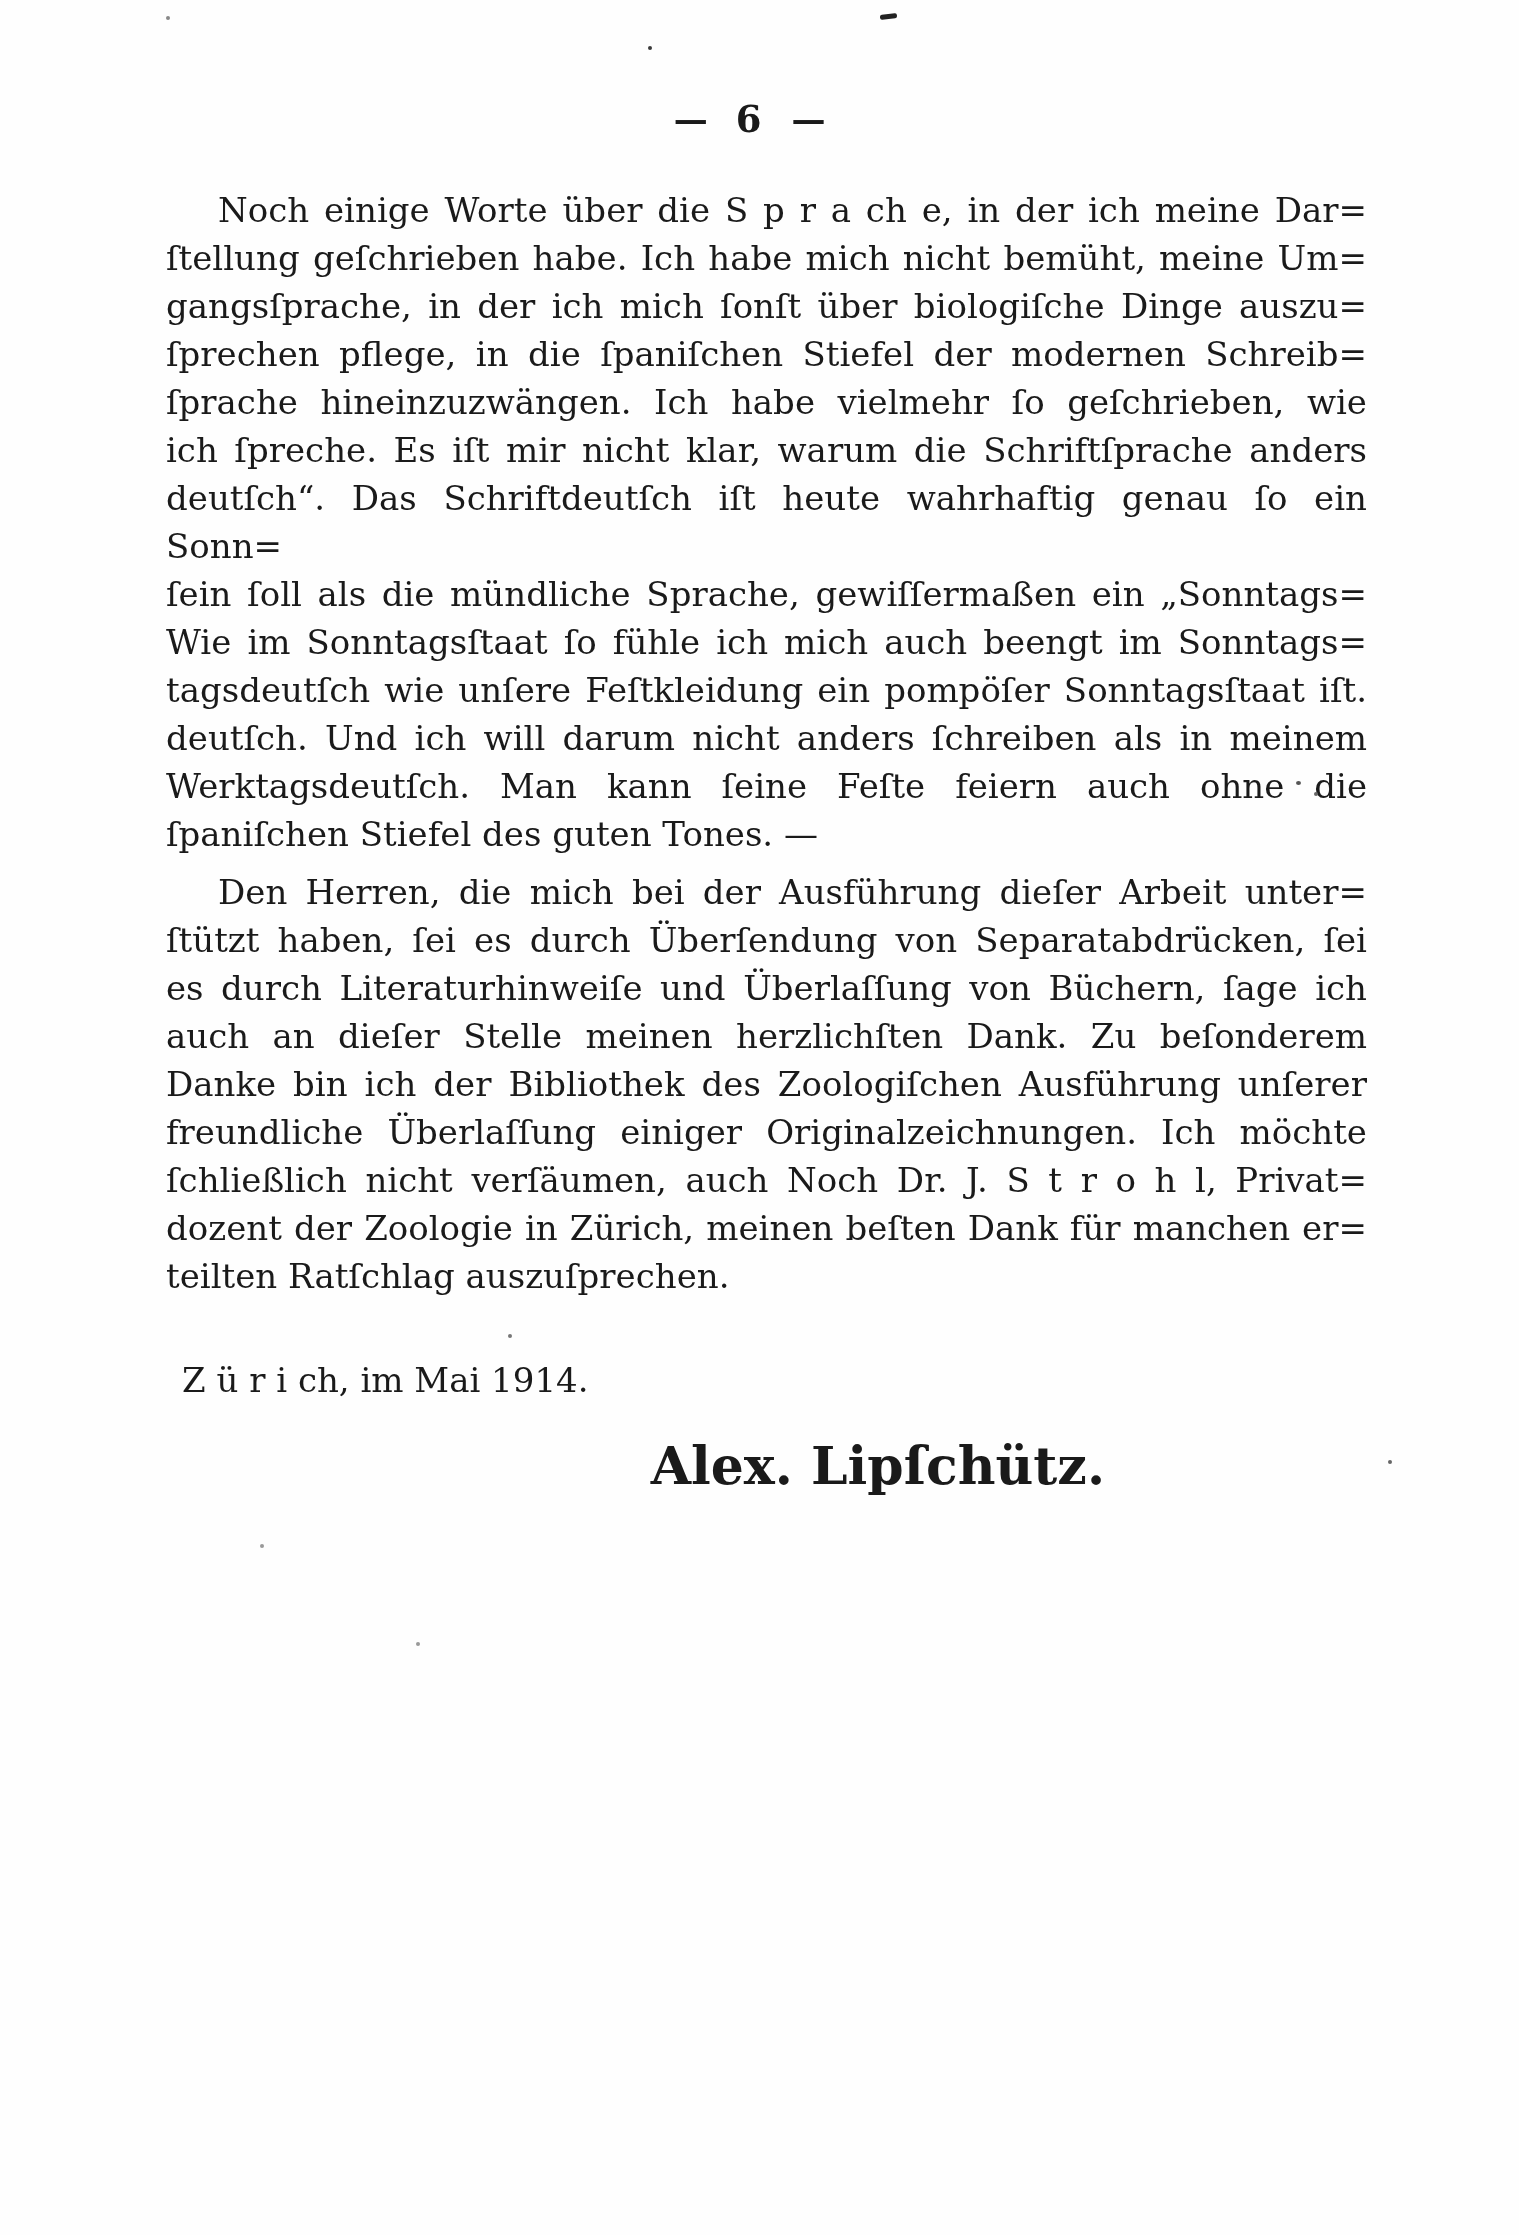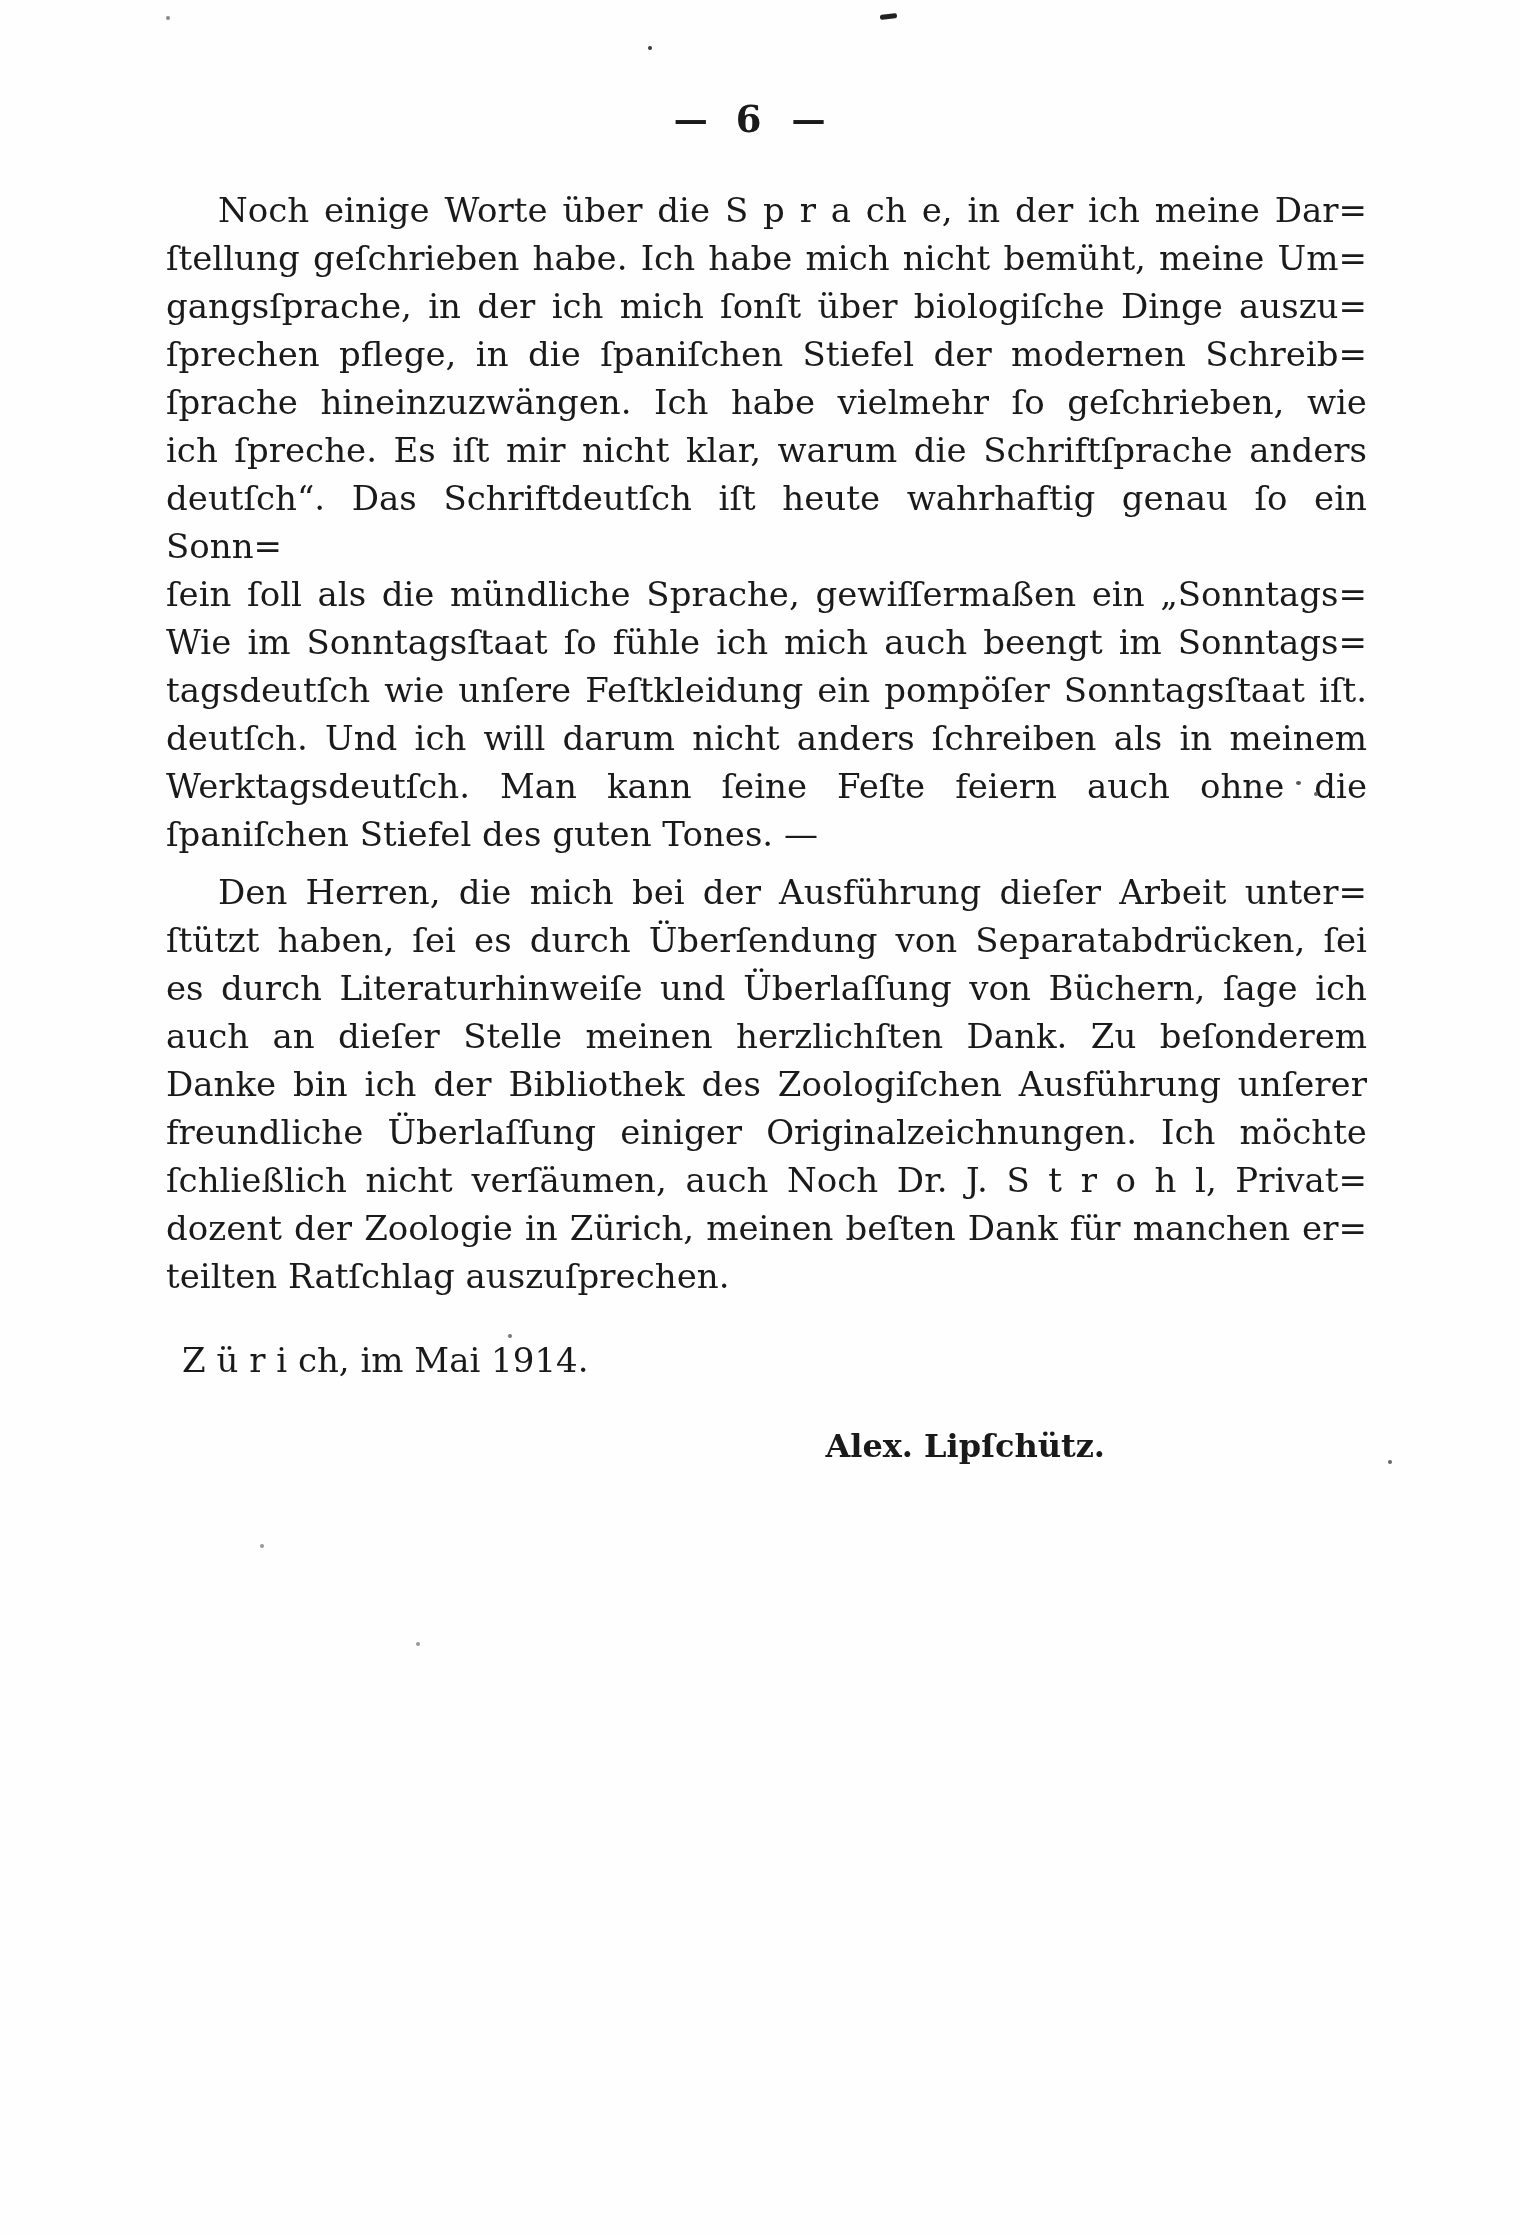--- a/index.html
+++ b/index.html
@@ -45,30 +45,30 @@
     white-space: nowrap;
     margin-left: 36px;
   }
   .line.just {
     white-space: normal;
     text-align: justify;
     text-align-last: justify;
   }
   .line.indent { padding-left: 52px; }
   .dateline {
-    margin-top: 36px;
+    margin-top: 56px;
     padding-left: 52px;
     font-size: 34px;
     line-height: 48px;
   }
   .signature {
     margin-top: 38px;
     text-align: right;
     padding-right: 262px;
-    font-size: 32px;
+    font-size: 52px;
     font-weight: bold;
     line-height: 48px;
   }
   .speck { position: absolute; background: #3a3a3a; border-radius: 50%; }
   .speck.s1 { left: 880px; top: 14px;  width: 17px; height: 5px; border-radius: 2px; transform: rotate(-6deg); background:#222; }
   .speck.s2 { left: 648px; top: 46px;  width: 4px; height: 4px; }
   .speck.s3 { left: 1296px; top: 781px; width: 5px; height: 4px; background:#555; }
   .speck.s4 { left: 1314px; top: 792px; width: 4px; height: 4px; background:#666; }
   .speck.s5 { left: 166px; top: 16px;  width: 4px; height: 4px; background:#888; }
   .speck.s6 { left: 508px; top: 1334px; width: 4px; height: 4px; background:#777; }

